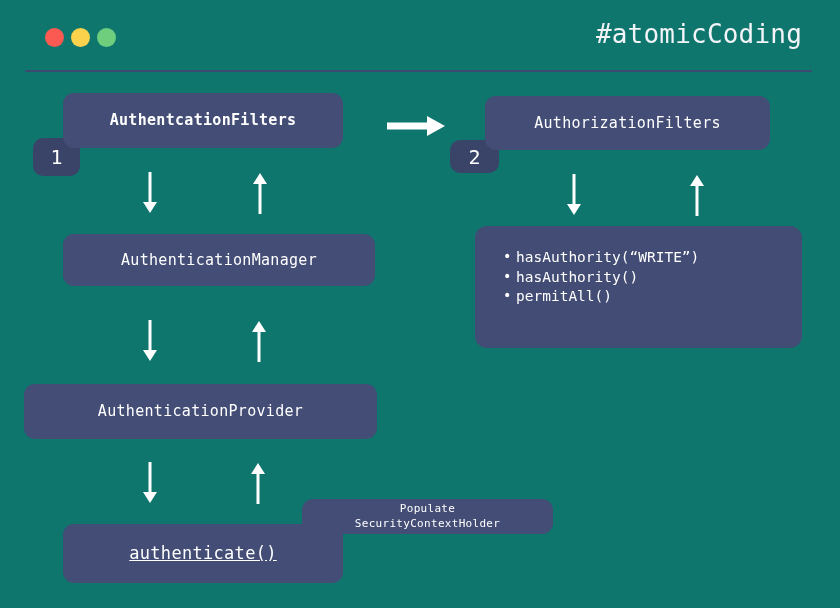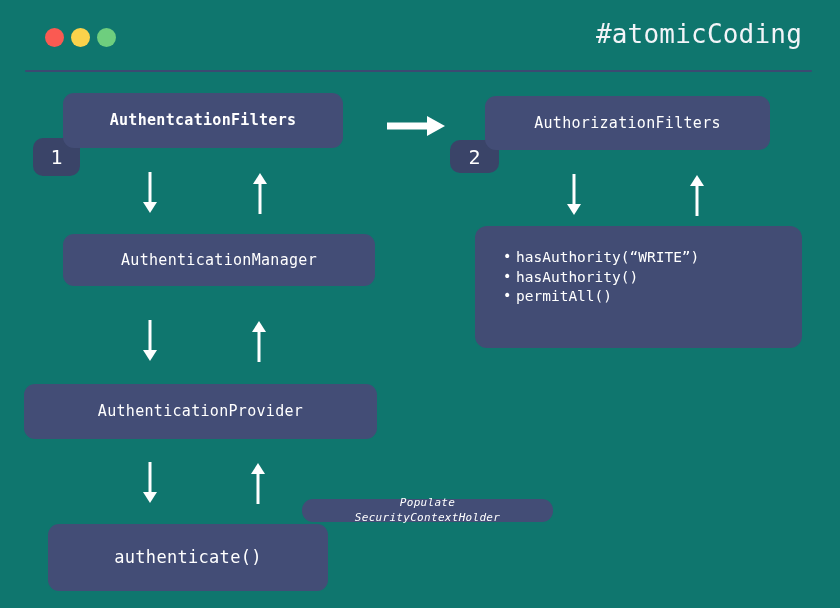--- a/index.html
+++ b/index.html
@@ -153,26 +153,26 @@
   </div>
 
   <div class="node" style="left:63px; top:234px; width:312px; height:52px;">
     <span class="node-label">AuthenticationManager</span>
   </div>
 
   <div class="node" style="left:24px; top:384px; width:353px; height:55px;">
     <span class="node-label">AuthenticationProvider</span>
   </div>
 
-  <div class="node small" style="left:302px; top:499px; width:251px; height:23px;font-style:italic;">
+  <div class="node small" style="left:302px; top:499px; width:251px; height:35px;">
     <span class="node-label">Populate
 SecurityContextHolder</span>
   </div>
 
-  <div class="node big" style="left:48px; top:524px; width:280px; height:67px;">
+  <div class="node big" style="left:63px; top:524px; width:280px; height:59px;text-decoration:underline;">
     <span class="node-label">authenticate()</span>
   </div>
 
   <div id="policy-panel">
     <ul>
       <li>hasAuthority(“WRITE”)</li>
       <li>hasAuthority()</li>
       <li>permitAll()</li>
     </ul>
   </div>

